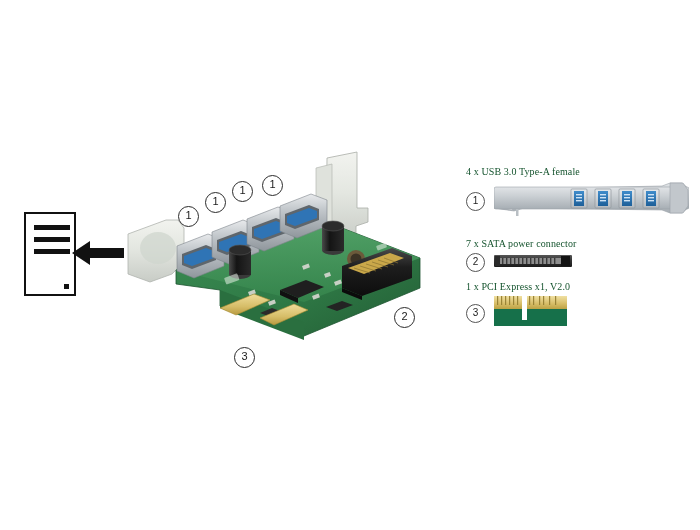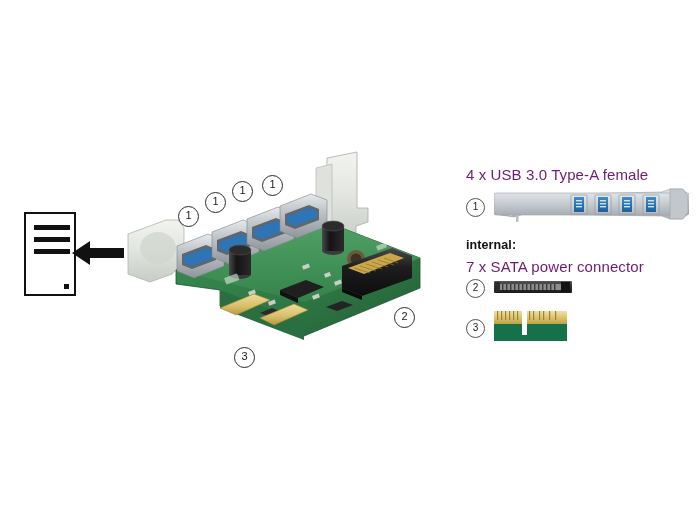--- a/index.html
+++ b/index.html
@@ -92,23 +92,24 @@
     top: 160px;
     width: 226px;
   }
   .legend-heading {
     font-size: 12.5px;
     font-weight: bold;
     color: #111;
     letter-spacing: 0.1px;
   }
   .legend-spec {
-    font-size: 15px;
-    color: #701a75;
+    font-size: 10px;
+    color: #14532d;
     letter-spacing: 0.1px;
+    font-family: Liberation Serif, serif;
   }
   .legend-row {
     display: flex;
     align-items: center;
   }
   .legend-badge {
     flex: 0 0 auto;
     width: 17px;
     height: 17px;
     border-radius: 50%;
@@ -340,21 +341,20 @@
           <rect x="154" y="19" width="6" height="1.4" fill="#cfe3f5"></rect>
         </g>
 
         <path d="M176,2 L189,2 L194,9 L194,25 L189,32 L176,32 Z" fill="#c2c7cc" stroke="#9aa1a7" stroke-width="0.6"></path>
       </svg>
     </div>
   </div>
 
   <div class="sp-11"></div>
 
-  <div class="legend-heading">internal:</div>
   <div class="sp-6"></div>
   <div class="legend-spec">7 x SATA power connector</div>
   <div class="sp-4"></div>
 
   <div class="legend-row">
     <div class="legend-badge">2</div>
     <div class="legend-art">
       <svg width="78" height="14" viewBox="0 0 78 14" xmlns="http://www.w3.org/2000/svg">
         <defs>
           <linearGradient id="lgSata" x1="0" y1="0" x2="0" y2="1">
@@ -382,20 +382,21 @@
           <rect x="60" y="4" width="1.4" height="6"></rect>
         </g>
         <rect x="67" y="2" width="9" height="10" fill="#131313"></rect>
         <rect x="1" y="2" width="5" height="10" fill="#2b2b2b"></rect>
       </svg>
     </div>
   </div>
 
   <div class="sp-9"></div>
 
+  <div class="legend-spec">1 x PCI Express x1, V2.0</div>
   <div class="sp-4"></div>
 
   <div class="legend-row">
     <div class="legend-badge">3</div>
     <div class="legend-art">
       <svg width="73" height="30" viewBox="0 0 73 30" xmlns="http://www.w3.org/2000/svg">
         <defs>
           <linearGradient id="lgGold" x1="0" y1="0" x2="0" y2="1">
             <stop offset="0%" stop-color="#f0e0a2"></stop>
             <stop offset="55%" stop-color="#d9c06b"></stop>

